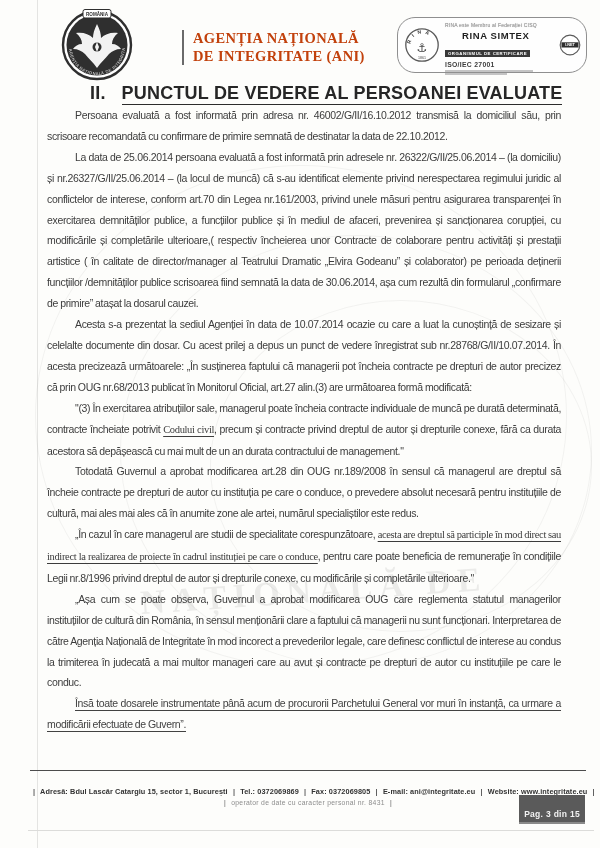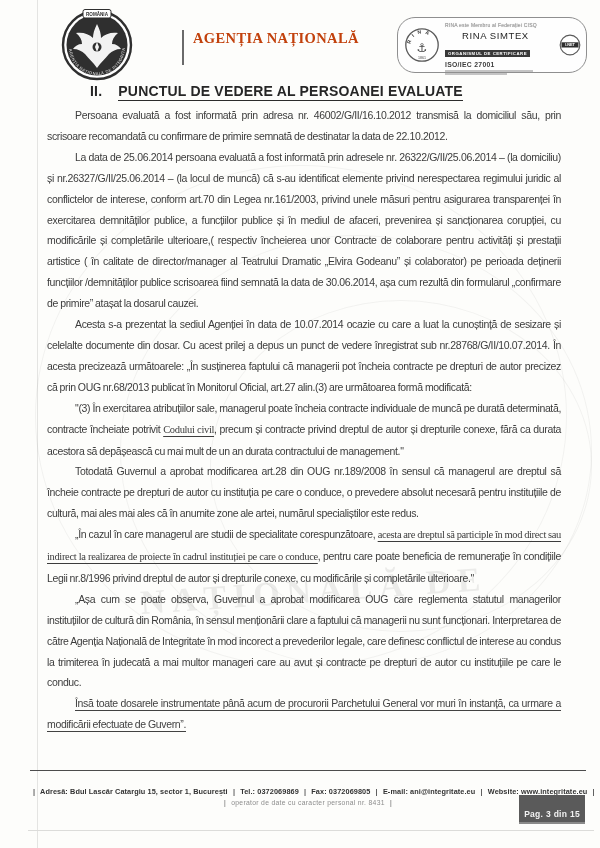--- a/index.html
+++ b/index.html
@@ -30,29 +30,29 @@
     font-family:"Liberation Serif","DejaVu Serif",serif;font-weight:700;
     font-size:14.5px;line-height:18px;letter-spacing:0.4px;color:#c2410c;
   }
   .cert-box{
     position:absolute;left:397px;top:17px;width:188px;height:54px;
     border:1.5px solid #8f8f8f;border-radius:18px;background:#fefefe;
   }
   .cert-seal{position:absolute;left:6px;top:9px;width:36px;height:36px;}
   .cert-col{position:absolute;left:47px;top:4px;width:112px;}
   .cert-note{font-size:5px;color:#9a9a9a;letter-spacing:0.2px;white-space:nowrap;text-shadow:0 0 0.7px #aaa;}
-  .cert-name{font-size:9.5px;font-weight:400;color:#1f1f1f;letter-spacing:0.6px;margin-top:2px;padding-left:17px;}
+  .cert-name{font-size:9.5px;font-weight:700;color:#1f1f1f;letter-spacing:0.6px;margin-top:2px;padding-left:17px;}
   .cert-sub{display:inline-block;background:#383838;color:#fff;font-size:4.3px;font-weight:700;letter-spacing:0.5px;padding:1px 3px;margin-top:1px;}
   .cert-std{font-size:6.8px;font-weight:700;color:#3c3c3c;margin-top:2px;letter-spacing:0.3px;}
   .blur-lines div{height:2px;background:#c4c4c4;margin-top:1.5px;}
   .blur-lines .b1{width:88px;}
   .blur-lines .b2{width:62px;}
   .iqnet{position:absolute;right:5px;top:16px;width:22px;height:22px;}
   
-  .title-row{position:absolute;left:90px;top:83px;font-size:14px;font-weight:700;color:#262626;letter-spacing:0.2px;}
+  .title-row{position:absolute;left:90px;top:83px;font-size:18px;font-weight:700;color:#262626;letter-spacing:0.2px;}
   .title-num{margin-right:16px;}
   .title-text{border-bottom:1.5px solid #2c2c2c;padding-bottom:1px;}
   
   .body{
     position:absolute;left:47px;top:105px;width:514px;
     font-size:10.5px;line-height:20.9px;letter-spacing:-0.35px;word-spacing:-0.4px;
     text-align:justify;color:#3c3c3c;z-index:2;
   }
   .body p{margin:0;text-indent:28px;}
   .u{text-decoration:underline;text-underline-offset:2.5px;font-family:Liberation Serif, serif;}
@@ -102,20 +102,21 @@
         <text font-size="4" fill="#e9e9e9" letter-spacing="0.5">
           <textPath href="#aniArc" startOffset="2">AGENȚIA NAȚIONALĂ DE INTEGRITATE</textPath>
         </text>
       </svg>
     </div>
 
     <div class="hdr-divider"></div>
 
     <div class="agency-name">
       <div>AGENȚIA NAȚIONALĂ</div>
+      <div>DE INTEGRITATE (ANI)</div>
     </div>
 
     <div class="cert-box">
       <div class="cert-seal">
         <svg viewBox="0 0 36 36" width="36" height="36">
           <circle cx="18" cy="18" r="16.2" fill="#fff" stroke="#5a5a5a" stroke-width="1.3"></circle>
           <defs>
               <path id="rinaArc" d="M6.5 18 A11.5 11.5 0 0 1 29.5 18"></path>
             </defs>
           <text font-size="5" font-weight="bold" fill="#3a3a3a" letter-spacing="1.2">

